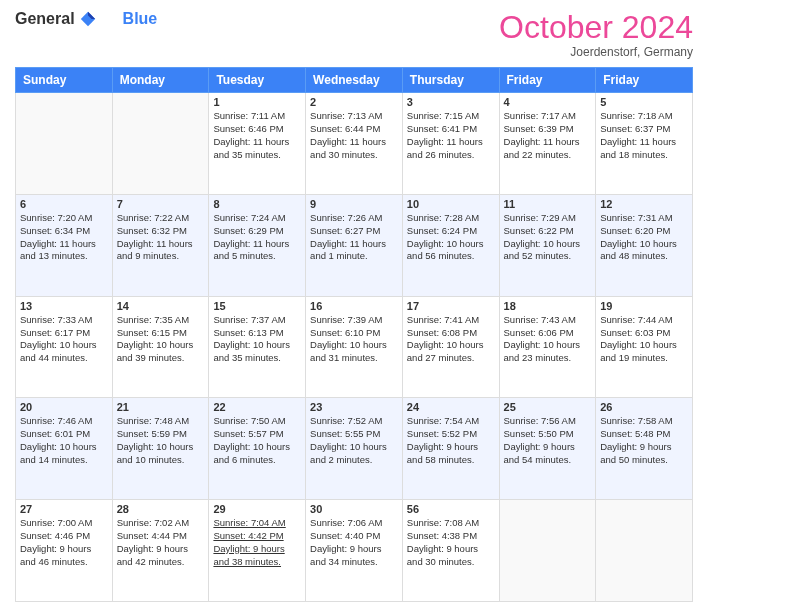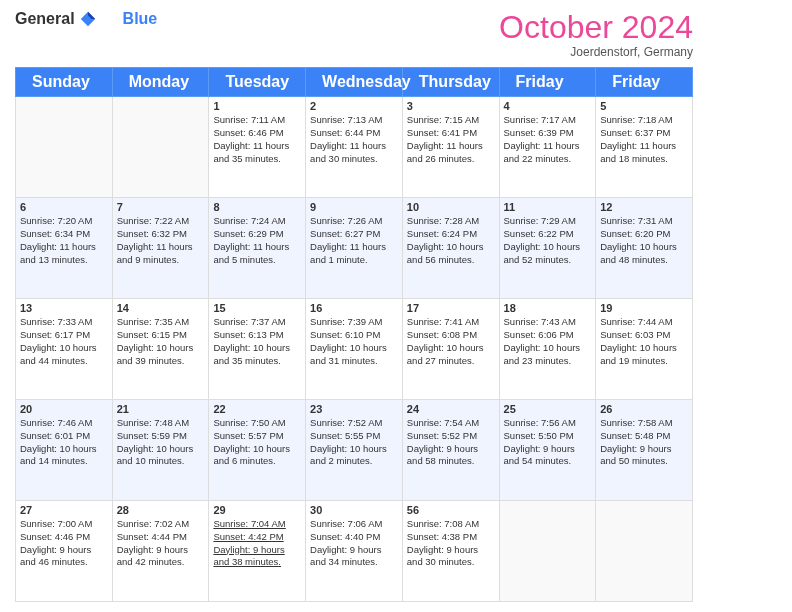--- a/index.html
+++ b/index.html
@@ -61,23 +61,23 @@
     .calendar {
       flex: 1;
       border: 1px solid #ccc;
       border-collapse: collapse;
       width: 100%;
       table-layout: fixed;
     }
     .calendar th {
       background: #3b82f6;
       color: #fff;
-      font-size: 16px;
+      font-size: 12px;
       font-weight: bold;
-      padding: 5px 16px;
+      padding: 5px 7px;
       text-align: left;
       border: 1px solid #5a9cf5;
     }
     .calendar td {
       border: 1px solid #ddd;
       vertical-align: top;
       padding: 3px 4px;
       font-size: 10px;
       color: #333;
       height: 88px;

